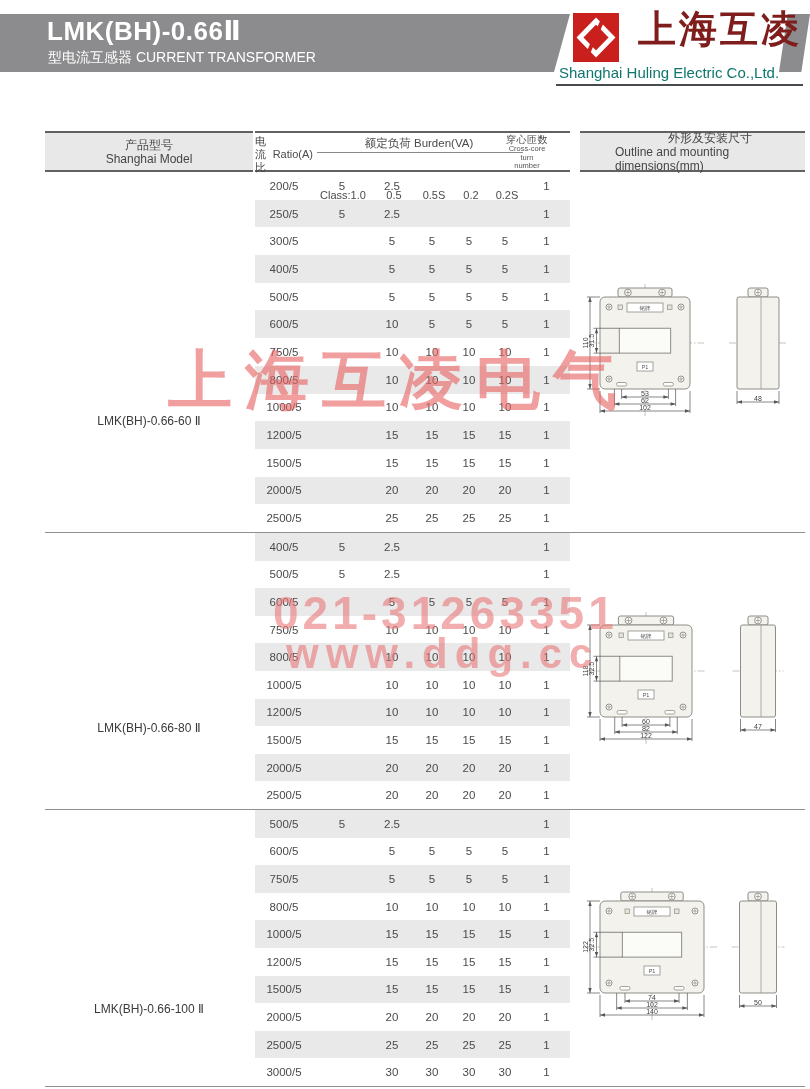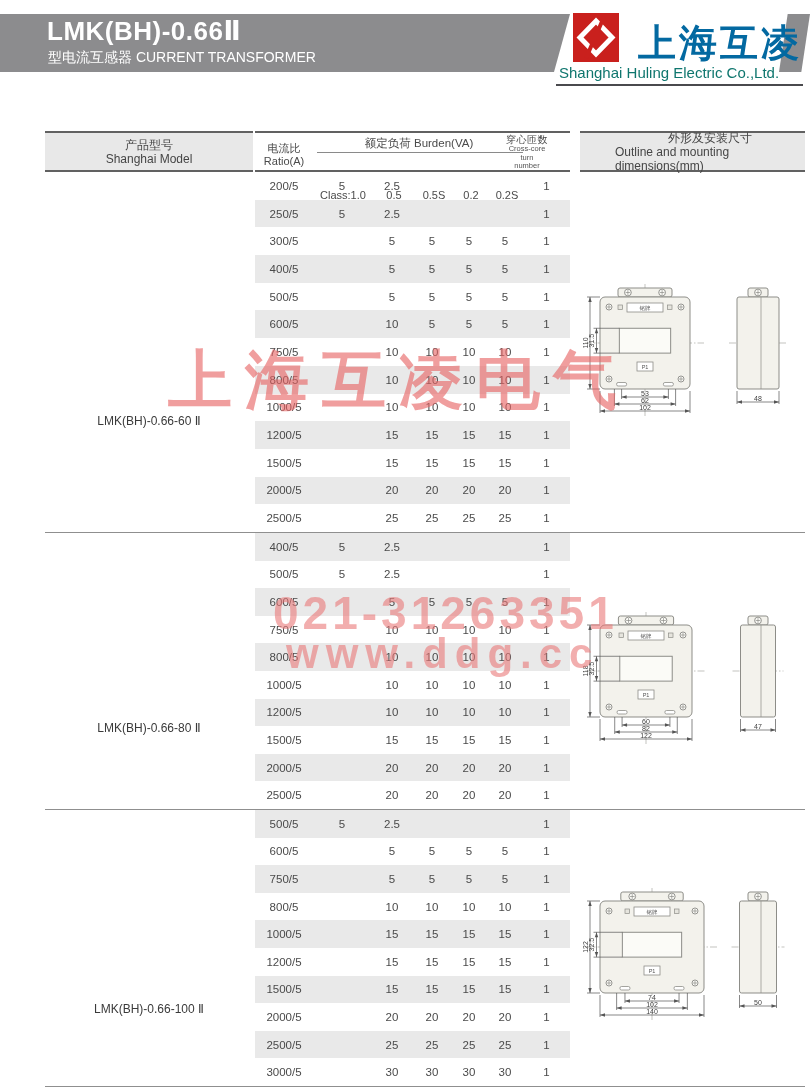--- a/index.html
+++ b/index.html
@@ -7,33 +7,33 @@
 .page{position:relative;width:810px;height:1089px;background:#fff;overflow:hidden;
   font-family:"Liberation Sans","DejaVu Sans",sans-serif;}
 
 .band{position:absolute;left:0;top:14px;width:810px;height:58px;background:#8c8c8e;
   clip-path:polygon(0 0,570px 0,554px 100%,0 100%);}
 .band-title{position:absolute;left:47px;top:2px;font-size:26px;font-weight:bold;color:#fff;letter-spacing:.5px;}
 .band-sub{position:absolute;left:48px;top:35px;font-size:14px;color:#fff;}
 .wedge{position:absolute;left:779px;top:14px;width:31px;height:58px;background:#8c8c8e;
   clip-path:polygon(28% 0,100% 0,72% 100%,0 100%);}
 .logo-red{position:absolute;left:573px;top:13px;width:46px;height:49px;background:#c9201d;}
-.brand{position:absolute;left:638px;top:18px;font-size:38px;font-weight:bold;color:#0369a1;letter-spacing:3px;}
+.brand{position:absolute;left:638px;top:4px;font-size:38px;font-weight:bold;color:#7f1d1d;letter-spacing:3px;}
 .company{position:absolute;left:559px;top:64px;font-size:15px;color:#0f766e;}
 .company-line{position:absolute;left:556px;top:84px;width:247px;height:2px;background:#4a4a4e;}
 
 .tbl{position:absolute;left:45px;top:131px;width:760px;height:958px;font-size:11.5px;color:#4a4a4a;}
 .thead{position:absolute;left:0;top:0;width:760px;height:41px;}
 .hcell{position:absolute;top:0;height:41px;background:#e8e8e8;border-top:2px solid #616161;border-bottom:2px solid #616161;
   display:flex;flex-direction:column;justify-content:center;align-items:center;line-height:14px;font-size:12px;color:#454545;}
 .product-h{left:0;width:208px;}
 .outline-h{left:535px;width:225px;padding-left:35px;}
 .mid-topline{position:absolute;left:210px;top:0;width:315px;height:2px;background:#616161;}
 .mid-botline{position:absolute;left:210px;top:39px;width:315px;height:2px;background:#616161;}
-.ratio-h{position:absolute;left:210px;top:0;width:58px;height:47px;display:flex;flex-direction:column;
+.ratio-h{position:absolute;left:210px;top:0;width:58px;height:47px;display:flex;flex-direction:row;
   justify-content:center;align-items:center;line-height:13px;font-size:11px;}
 .burden-title{position:absolute;left:268px;top:5px;width:212px;text-align:center;font-size:11.5px;}
 .burden-underline{position:absolute;left:272px;top:21px;width:206px;height:1px;background:#8a8a8a;}
 .class-row{position:absolute;left:268px;top:25px;width:212px;display:grid;grid-template-columns:60px 42px 38px 36px 36px;font-size:11px;}
 .class-row span{text-align:center;margin-top:33px;}
 .turns-h{position:absolute;left:452px;top:3px;width:60px;text-align:center;}
 .turns-h .t-zh{font-size:10px;line-height:11px;letter-spacing:.5px;}
 .turns-h .t-en{font-size:7.5px;line-height:8.5px;color:#555;}
 .tbody{position:absolute;left:0;top:41px;width:760px;border-bottom:1px solid #8f8f8f;}
 .group{position:relative;width:760px;}

